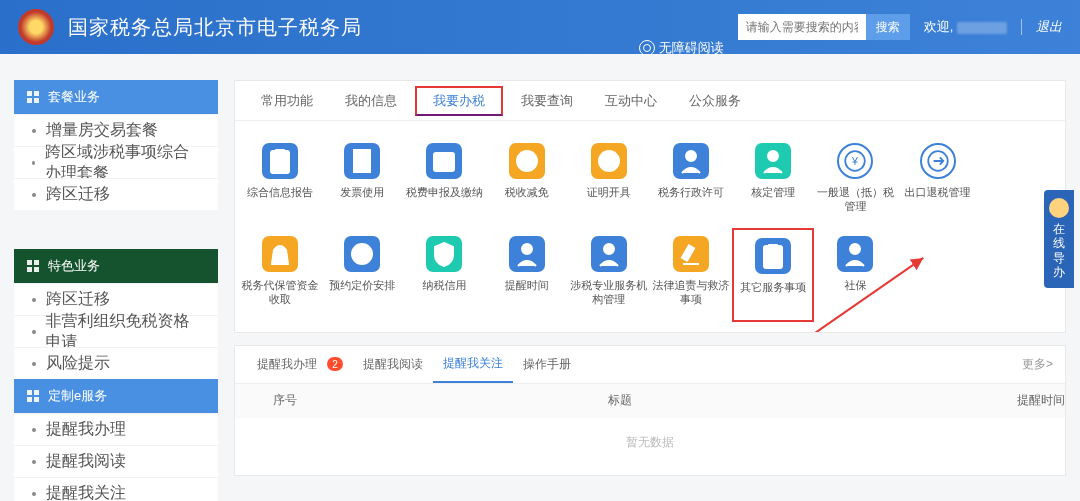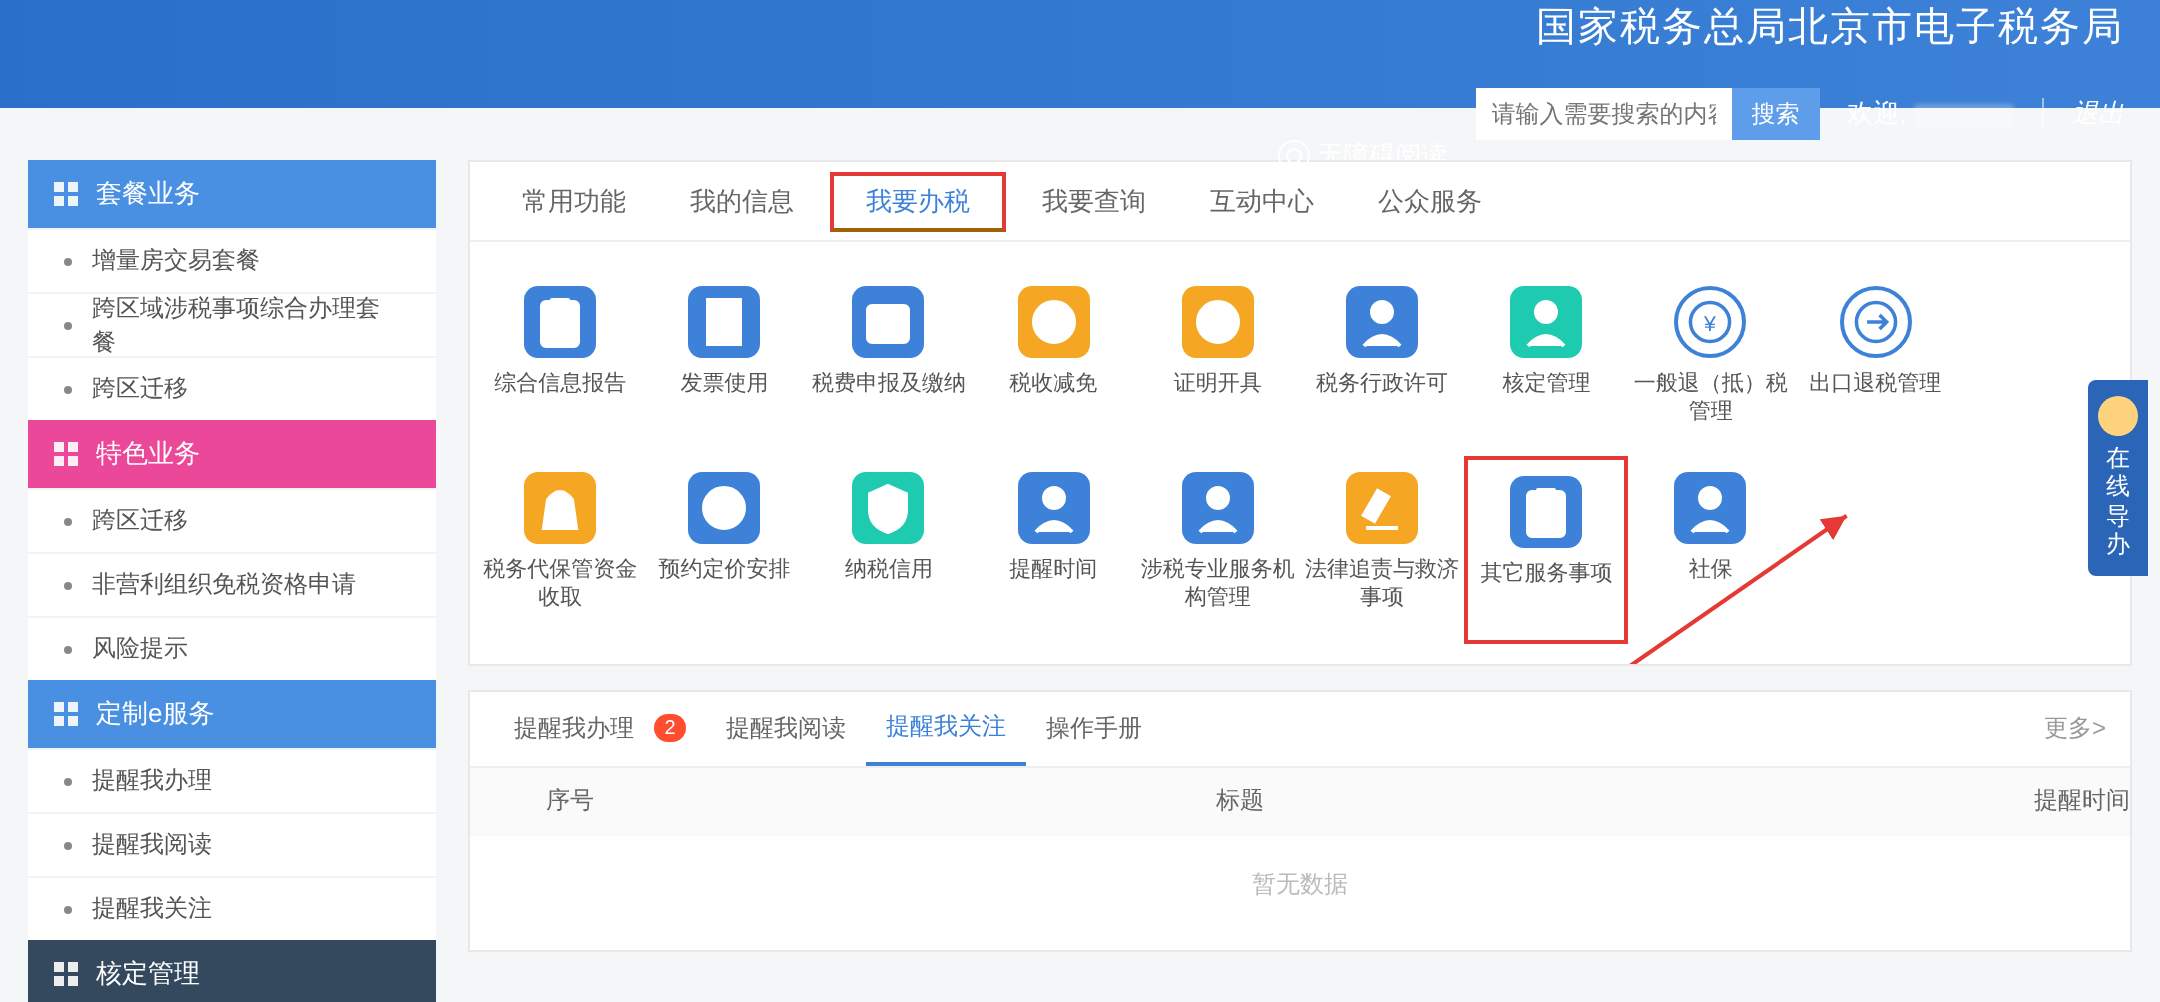--- a/index.html
+++ b/index.html
@@ -1,47 +1,47 @@
 <!DOCTYPE html>
 <html><head>
 <meta charset="utf-8">
 <style>
   * { box-sizing: border-box; margin: 0; padding: 0; }
   body { font-family: "Microsoft YaHei", Arial, sans-serif; font-size: 12px; background: #f4f6f8; width: 1080px; height: 501px; overflow: hidden; }
-  .header { background: linear-gradient(to right, #2a6fc9, #3d82d8); height: 54px; display: flex; align-items: flex-end; padding: 0 18px; color: #fff; flex-direction: column; }
+  .header { background: linear-gradient(to right, #2a6fc9, #3d82d8); height: 54px; display: flex; align-items: center; padding: 0 18px; color: #fff; }
   .logo { width: 36px; height: 36px; border-radius: 50%; background: radial-gradient(circle, #ffd966 25%, #c0392b 60%); margin-right: 14px; display:flex; align-items:center; justify-content:center; font-size:10px;}
   .title { font-size: 20px; font-weight: 500; letter-spacing: 1px; }
   .header-right { margin-left: auto; display: flex; align-items: center; gap: 14px; }
   .accessible { display:flex; align-items:center; gap:4px; font-size:13px;margin-top:42px; }
   .accessible-icon { width:16px; height:16px; border:1.5px solid #fff; border-radius:50%; position:relative; }
   .accessible-icon::after{content:""; position:absolute; left:3px; top:3px; width:6px; height:6px; border-radius:50%; border:1px solid #fff;}
   .search-box { display:flex; align-items:center; }
   .search-box input { height: 26px; width: 128px; border:none; padding:0 8px; font-size:12px; color:#666; background:#fff;}
   .search-btn { height:26px; background:#5d9de9; color:#fff; border:none; padding:0 10px; font-size:12px; cursor:pointer;}
   .welcome { font-size:13px; }
   .blur { display:inline-block; width:50px; height:12px; background:rgba(255,255,255,0.25); filter:blur(1px); vertical-align:middle; border-radius:2px;}
   .logout { font-size:13px; color:#fff; text-decoration:none;font-style:italic; }
   .divider-v { width:1px; height:16px; background:rgba(255,255,255,0.5); }
 
   .container { display:flex; padding: 26px 14px 0 14px; gap: 16px; }
   .sidebar { width: 204px; }
   .sb-header { height: 34px; display:flex; align-items:center; padding:0 12px; color:#fff; font-size:13px; gap:8px;}
   .sb-header.blue { background:#4a90e2; }
-  .sb-header.orange { background:#ec4899; }
+  .sb-header.orange { background:#14532d;margin-top:39px; }
   .sb-header.dark { background:#34495e; }
   .sb-icon { width:14px; height:14px; display:inline-flex; align-items:center; justify-content:center; }
-  .sb-item { height: 32px; display:flex; align-items:center; padding:0 18px; background:#fff; color:#555; font-size:12px; border-top:1px solid #f2f2f2; position:relative; cursor:pointer;}
+  .sb-item { height: 32px; display:flex; align-items:center; padding:0 18px; background:#fff; color:#555; font-size:16px; border-top:1px solid #f2f2f2; position:relative; cursor:pointer;}
   .sb-item::before { content:""; width:4px; height:4px; background:#888; border-radius:50%; margin-right:10px;}
   .badge { background:#ff4d2e; color:#fff; border-radius:8px; min-width:16px; height:14px; font-size:10px; display:inline-flex; align-items:center; justify-content:center; padding:0 4px; margin-left:6px;}
 
   .main { flex:1; }
   .tab-card { background:#fff; border:1px solid #e8e8e8; }
   .main-tabs { display:flex; height:40px; border-bottom:1px solid #eee; align-items:center; padding:0 10px;}
   .main-tab { padding:0 16px; height:100%; display:flex; align-items:center; color:#666; font-size:13px; cursor:pointer;}
-  .main-tab.active { color:#3d82d8; border-bottom:2px solid #a16207; font-weight:500;}
+  .main-tab.active { color:#3d82d8; border-bottom:2px solid #701a75; font-weight:500;}
   .highlight-box { border:2px solid #e53935; }
   .icon-grid { display:flex; flex-wrap:wrap; padding: 14px 4px 10px 4px; }
   .grid-item { width:10%; display:flex; flex-direction:column; align-items:center; padding:8px 2px 14px 2px; cursor:pointer;}
   .grid-icon { width:36px; height:36px; border-radius:7px; display:flex; align-items:center; justify-content:center; margin-bottom:6px;}
   .grid-label { font-size:11px; color:#555; text-align:center; line-height:1.3; min-height:26px; display:flex; align-items:flex-start; justify-content:center;}
   .c-blue { background:#3d82d8; }
   .c-orange { background:#f5a623; }
   .c-teal { background:#1ecbb0; }
   .c-red { background:#ff6b6b; }
   .c-ring { background:#fff; border:2px solid #3d82d8; border-radius:50%; }

